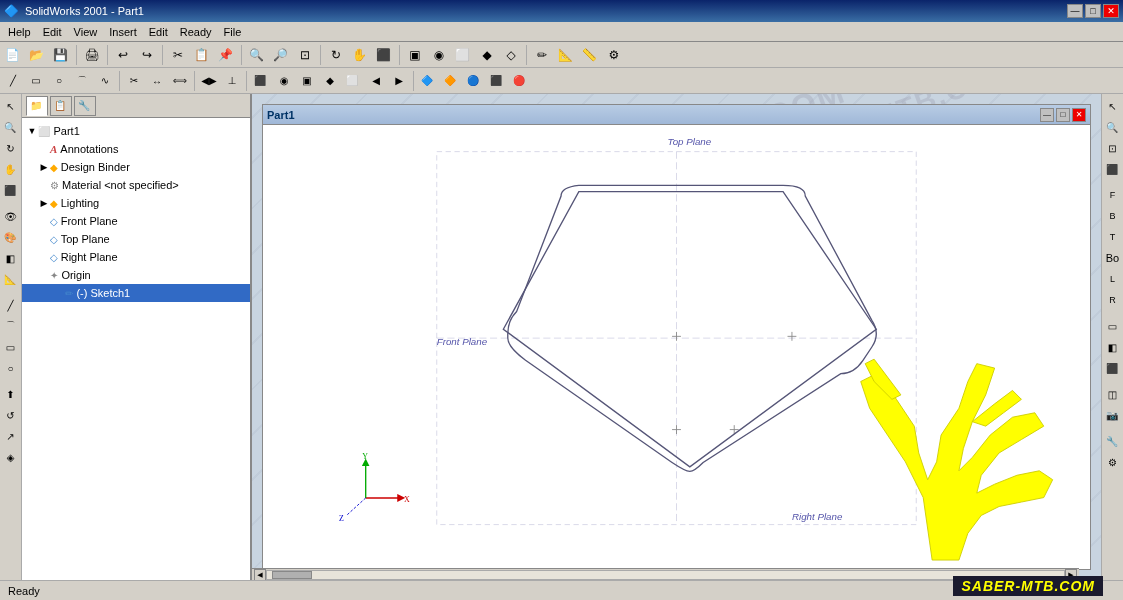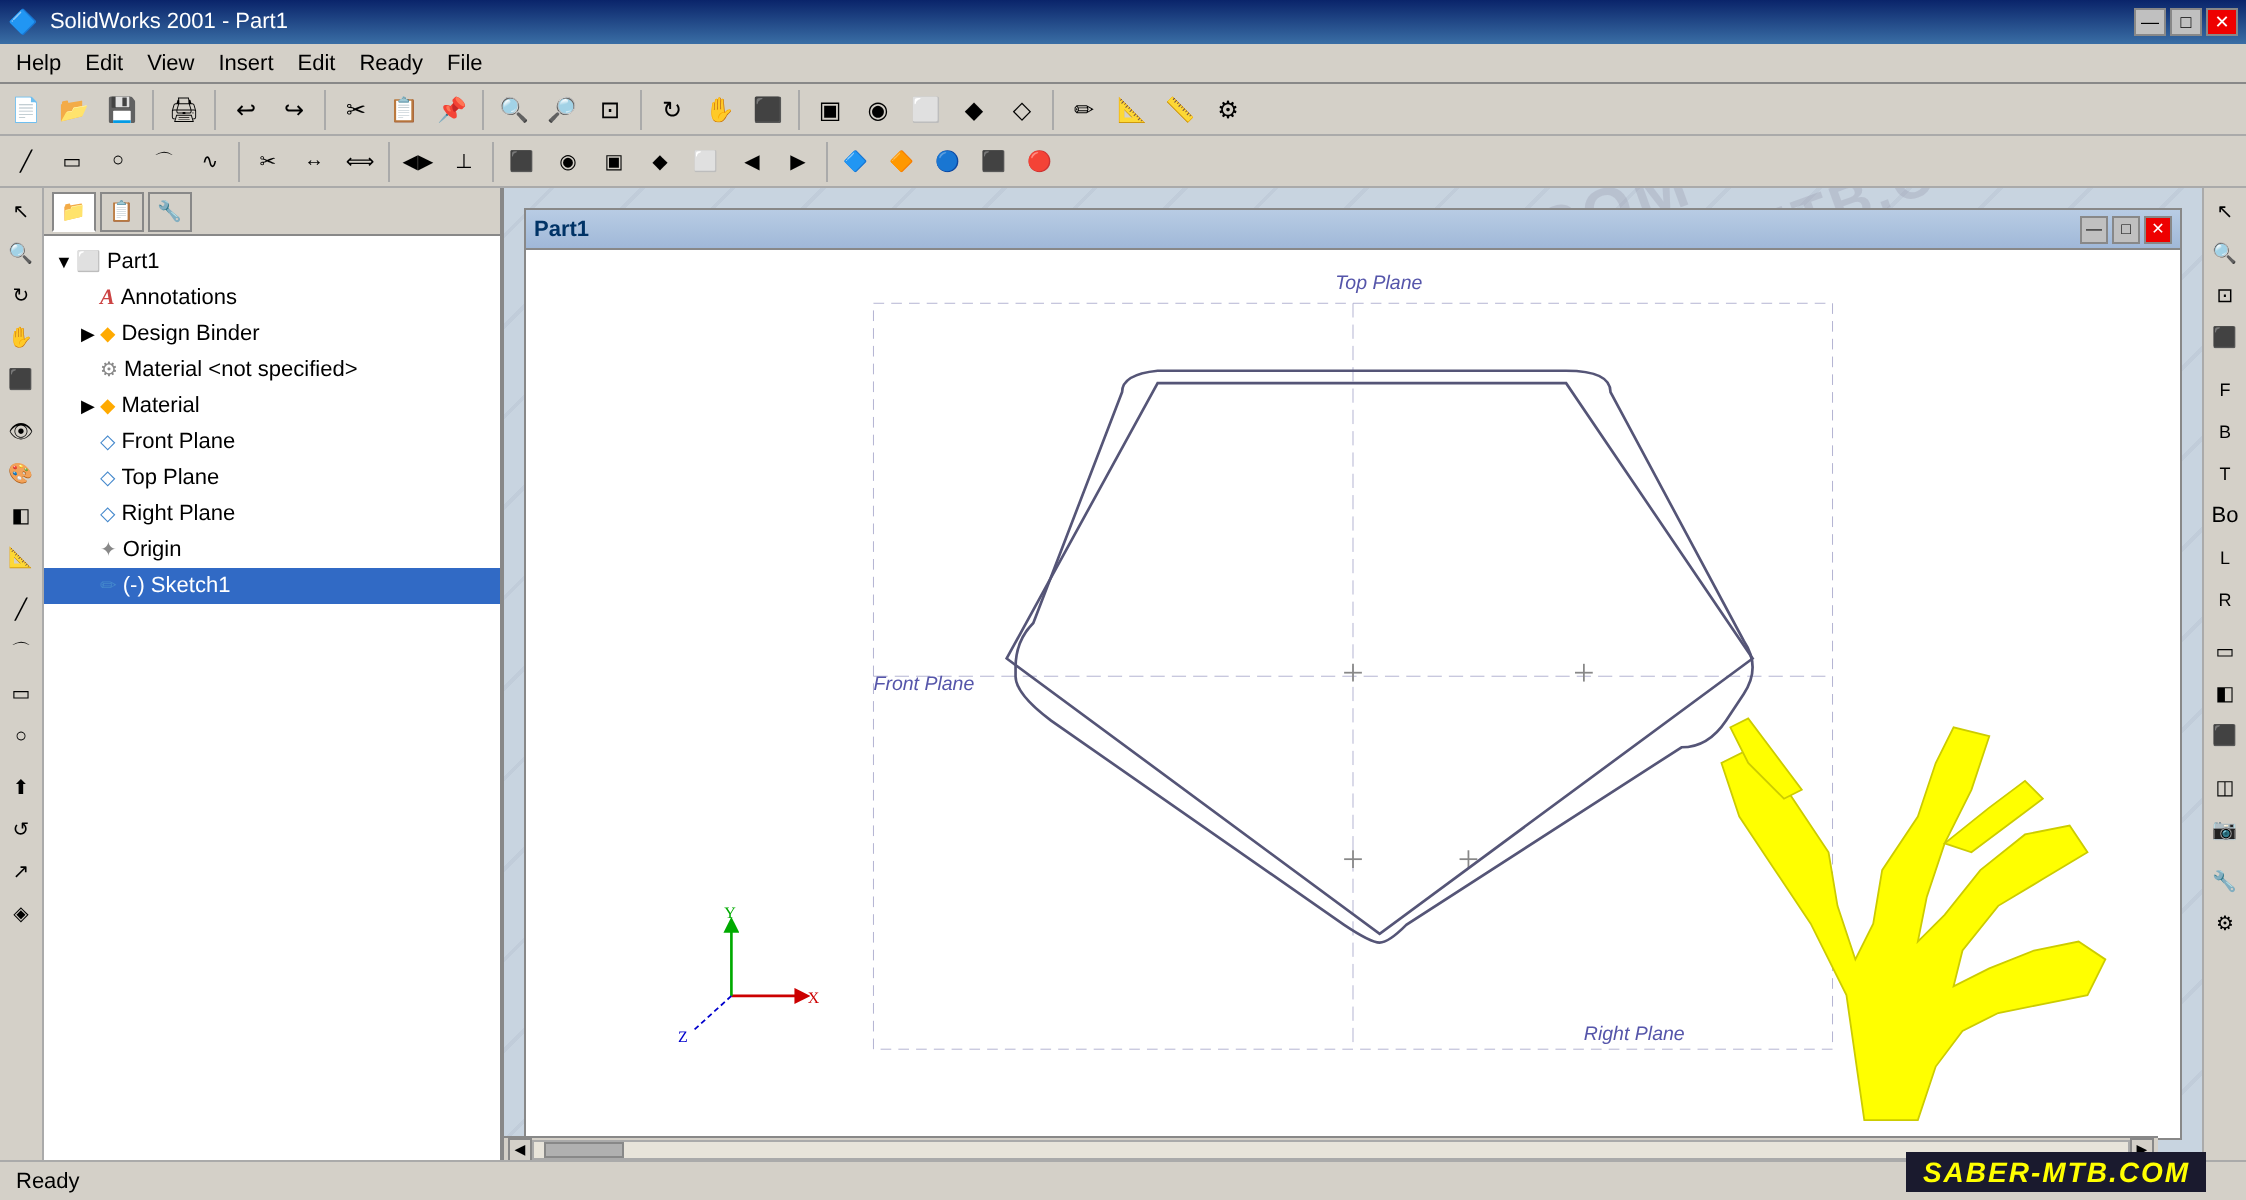--- a/index.html
+++ b/index.html
@@ -406,21 +406,21 @@
 
       <div class="tree-item" style="padding-left: 16px;">
         <span class="expand" style="width:12px;"></span>
         <span class="icon" style="color:#888;">⚙</span>
         <span>Material &lt;not specified&gt;</span>
       </div>
 
       <div class="tree-item" style="padding-left: 16px;">
         <span class="expand">▶</span>
         <span class="icon" style="color:#ffaa00;">◆</span>
-        <span>Material</span>
+        <span>Lighting</span>
       </div>
 
       <div class="tree-item" style="padding-left: 16px;">
         <span class="expand" style="width:12px;"></span>
         <span class="icon" style="color:#4488cc;">◇</span>
         <span>Front Plane</span>
       </div>
 
       <div class="tree-item" style="padding-left: 16px;">
         <span class="expand" style="width:12px;"></span>
@@ -433,21 +433,21 @@
         <span class="icon" style="color:#4488cc;">◇</span>
         <span>Right Plane</span>
       </div>
 
       <div class="tree-item" style="padding-left: 16px;">
         <span class="expand" style="width:12px;"></span>
         <span class="icon" style="color:#888;">✦</span>
         <span>Origin</span>
       </div>
 
-      <div class="tree-item selected" style="padding-left: 16px;">
+      <div class="tree-item selected" style="padding-left: 31px;">
         <span class="expand" style="width:12px;"></span>
         <span class="icon" style="color:#4488cc;">✏</span>
         <span>(-) Sketch1</span>
       </div>
     </div>
 
     <div id="tree-scrollbar"></div>
   </div>
 
   <div id="canvas-area">

